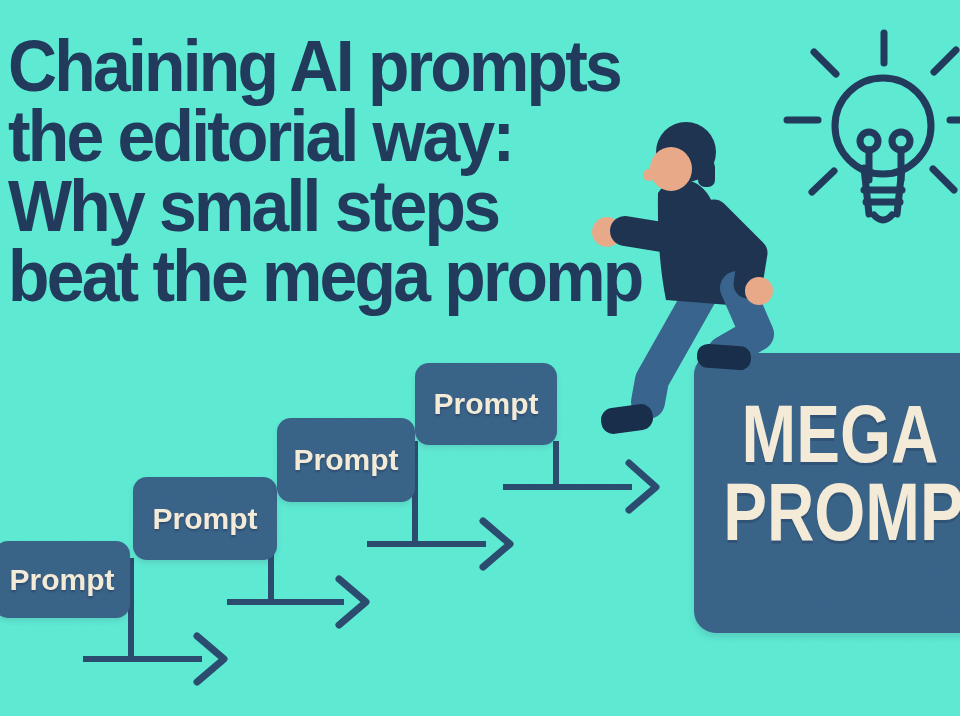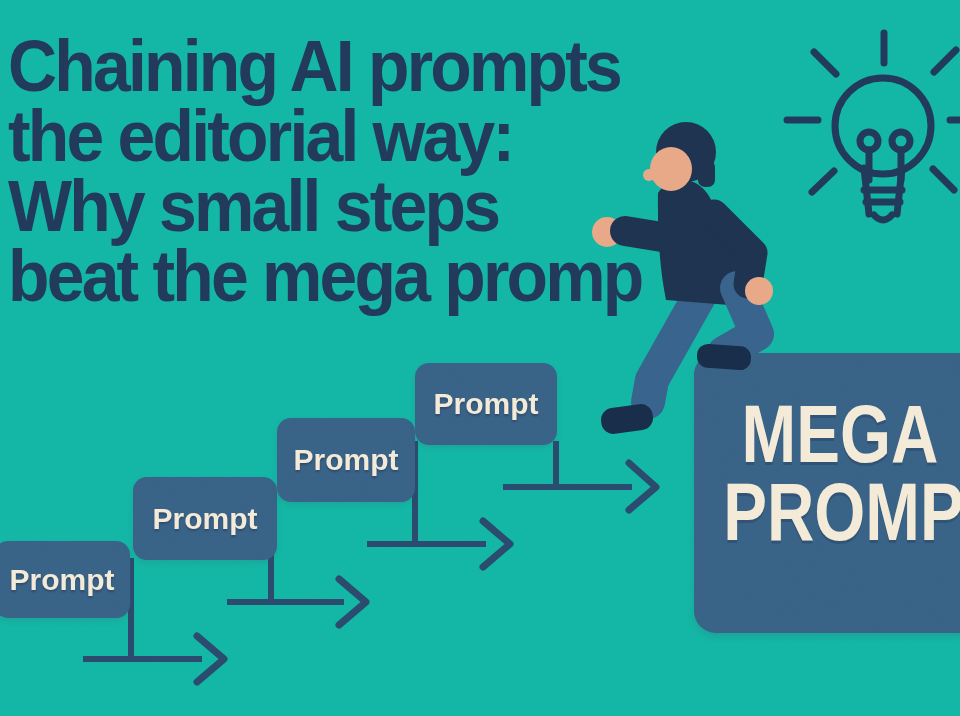--- a/index.html
+++ b/index.html
@@ -1,19 +1,19 @@
 <!DOCTYPE html>
 <html><head>
 <meta charset="utf-8">
 <style>
   * { margin:0; padding:0; box-sizing:border-box; }
   html,body { background:#777; }
   .canvas {
     position:relative; width:960px; height:716px; overflow:hidden;
-    background:#14b8a6;
+    background:#5eead4;
     font-family:"Liberation Sans","DejaVu Sans",sans-serif;
   }
   
   .title {
     position:absolute; left:8px; top:31px; z-index:1;
     font-weight:bold; font-size:73px; line-height:70px;
     letter-spacing:-3px; color:#223a5c;
   }
   .title-line { transform:scaleX(0.93); transform-origin:left top; white-space:nowrap; }
 

